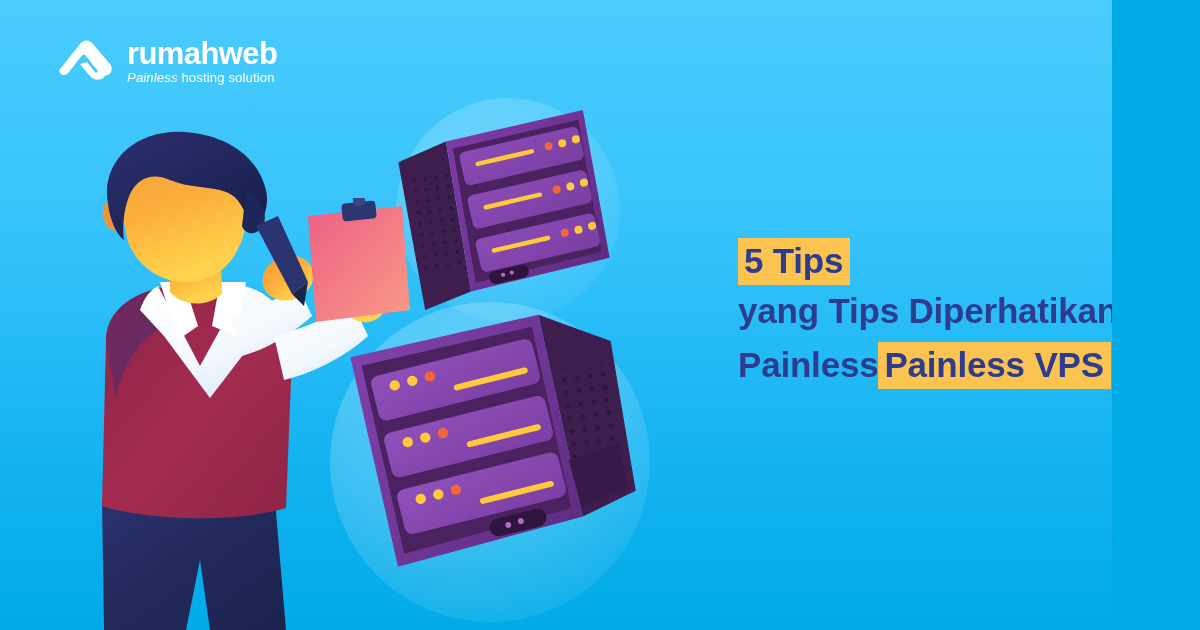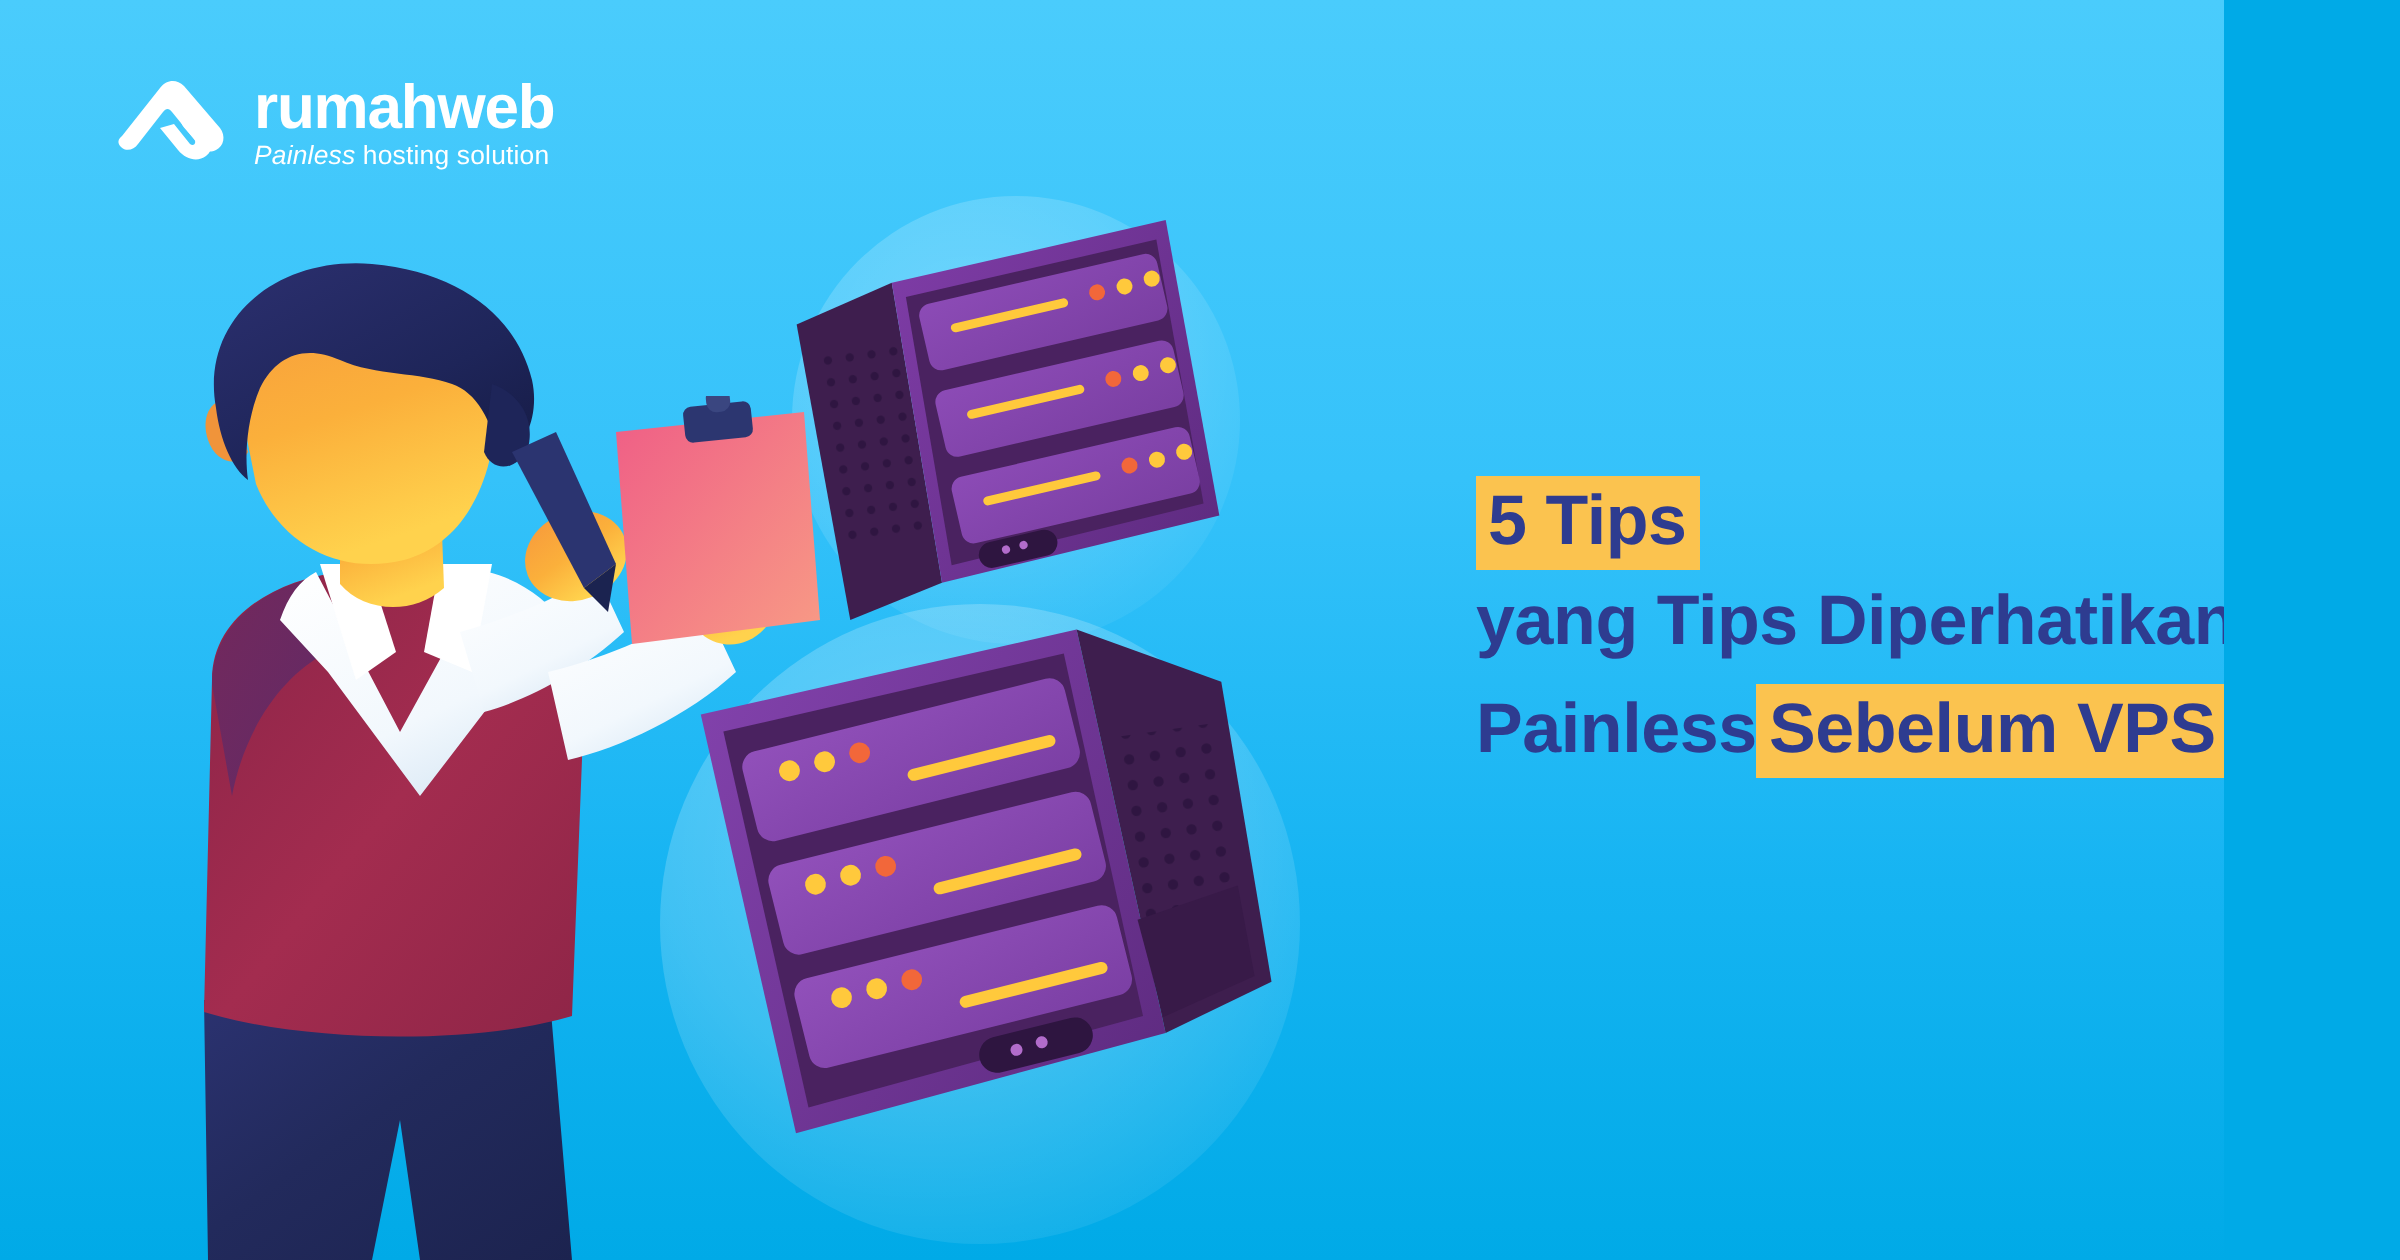--- a/index.html
+++ b/index.html
@@ -290,16 +290,16 @@
     </svg>
     <div id="logo-words">
       <div id="logo-name">rumahweb</div>
       <div id="logo-tag"><span class="it">Painless</span><span> hosting solution</span></div>
     </div>
   </div>
 
   <div id="headline">
     <div class="hl-line"><span class="hi">5 Tips</span></div>
     <div class="hl-line"><span class="plain">yang Tips Diperhatikan</span></div>
-    <div class="hl-line"><span class="plain">Painless </span><span class="hi">Sebelum VPS</span></div>
+    <div class="hl-line"><span class="plain">Painless </span><span class="hi">Painless VPS</span></div>
   </div>
 
 </div>
 
 </body></html>

